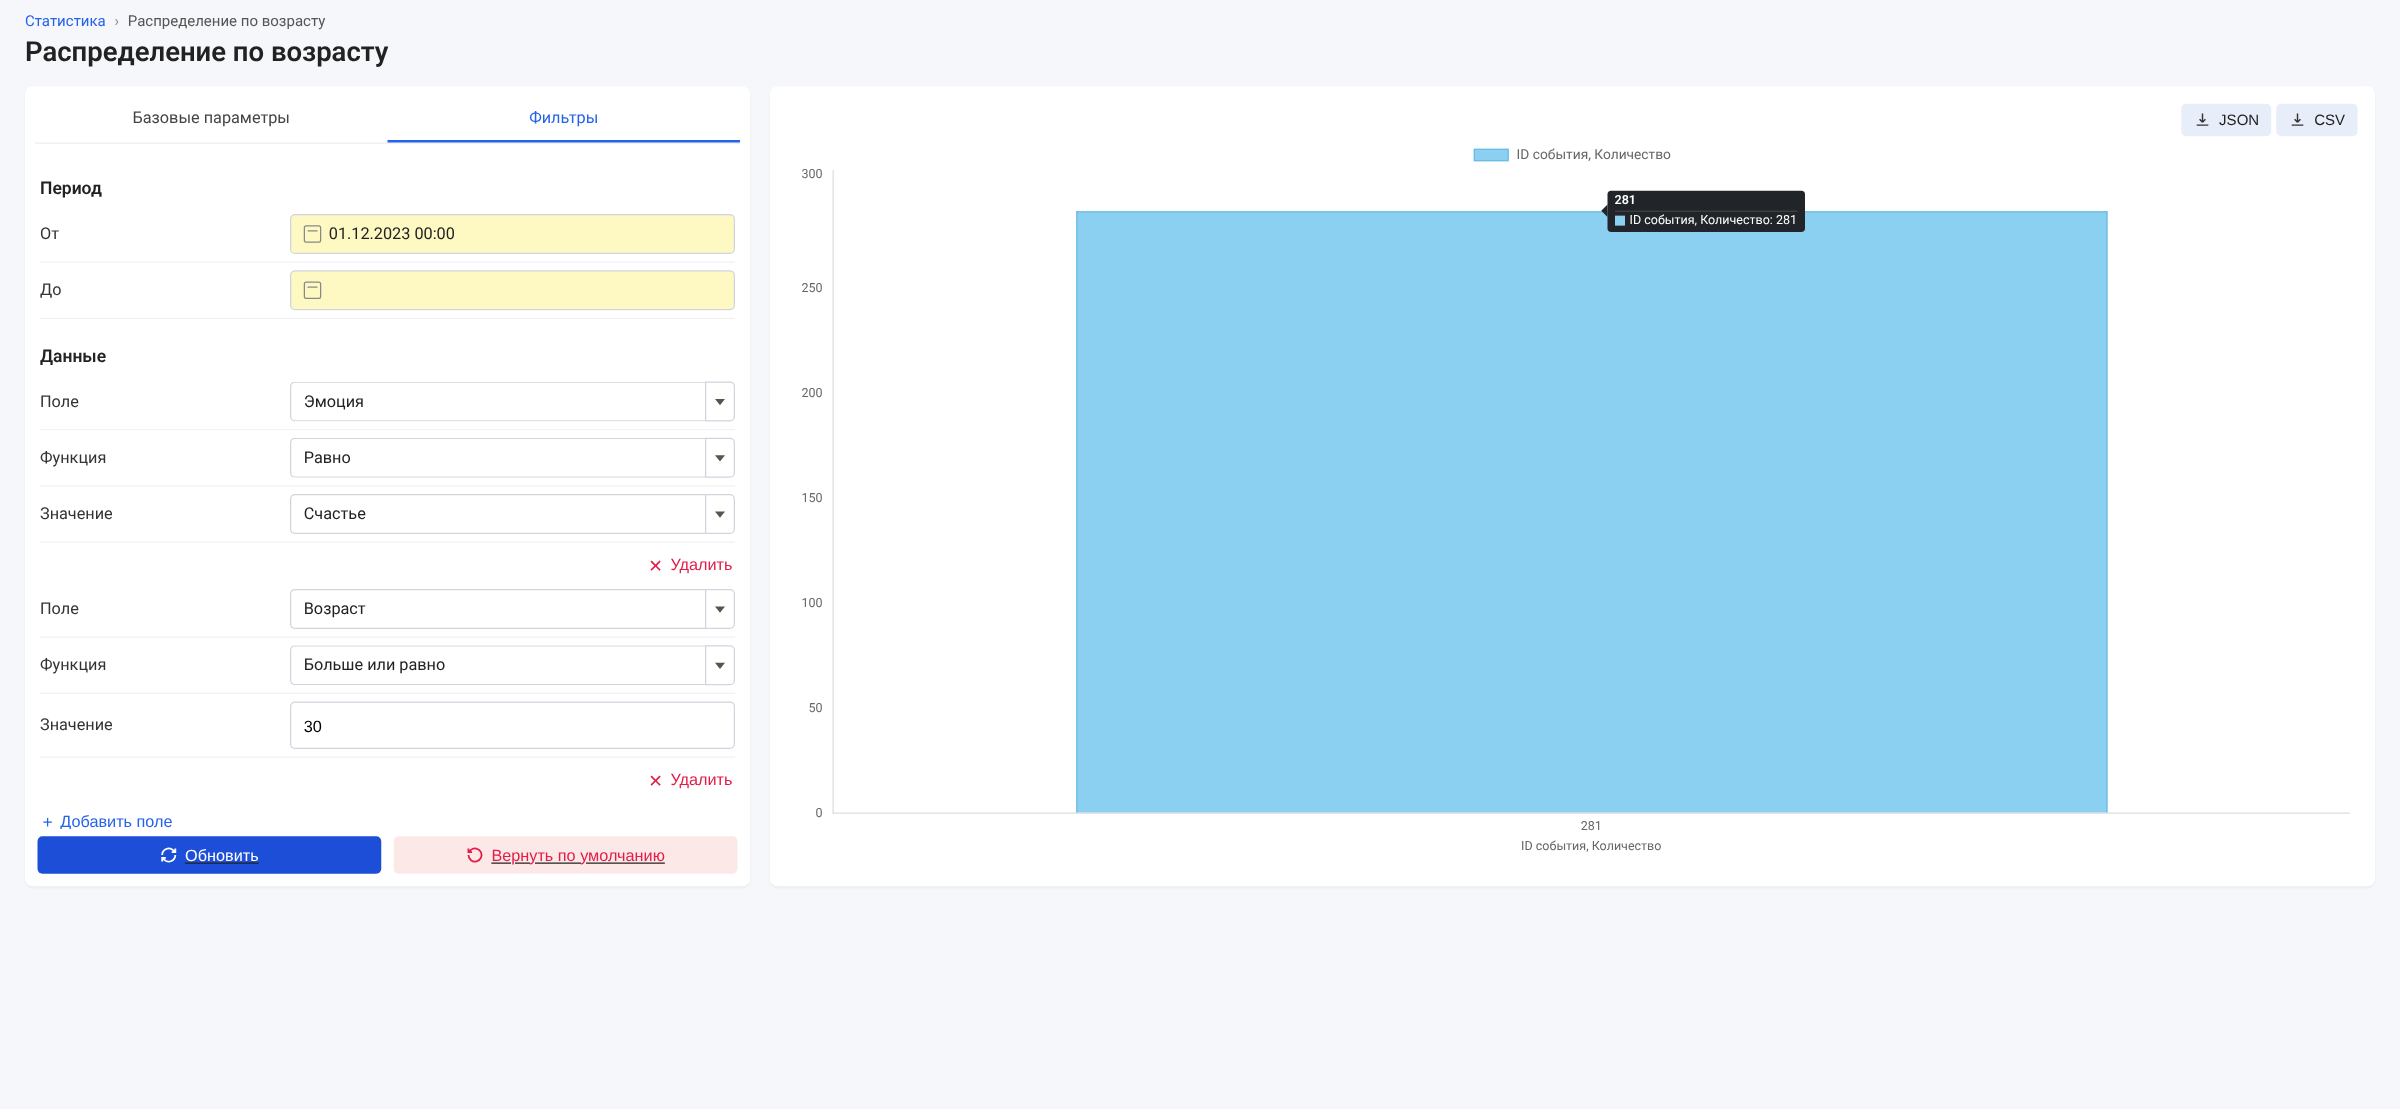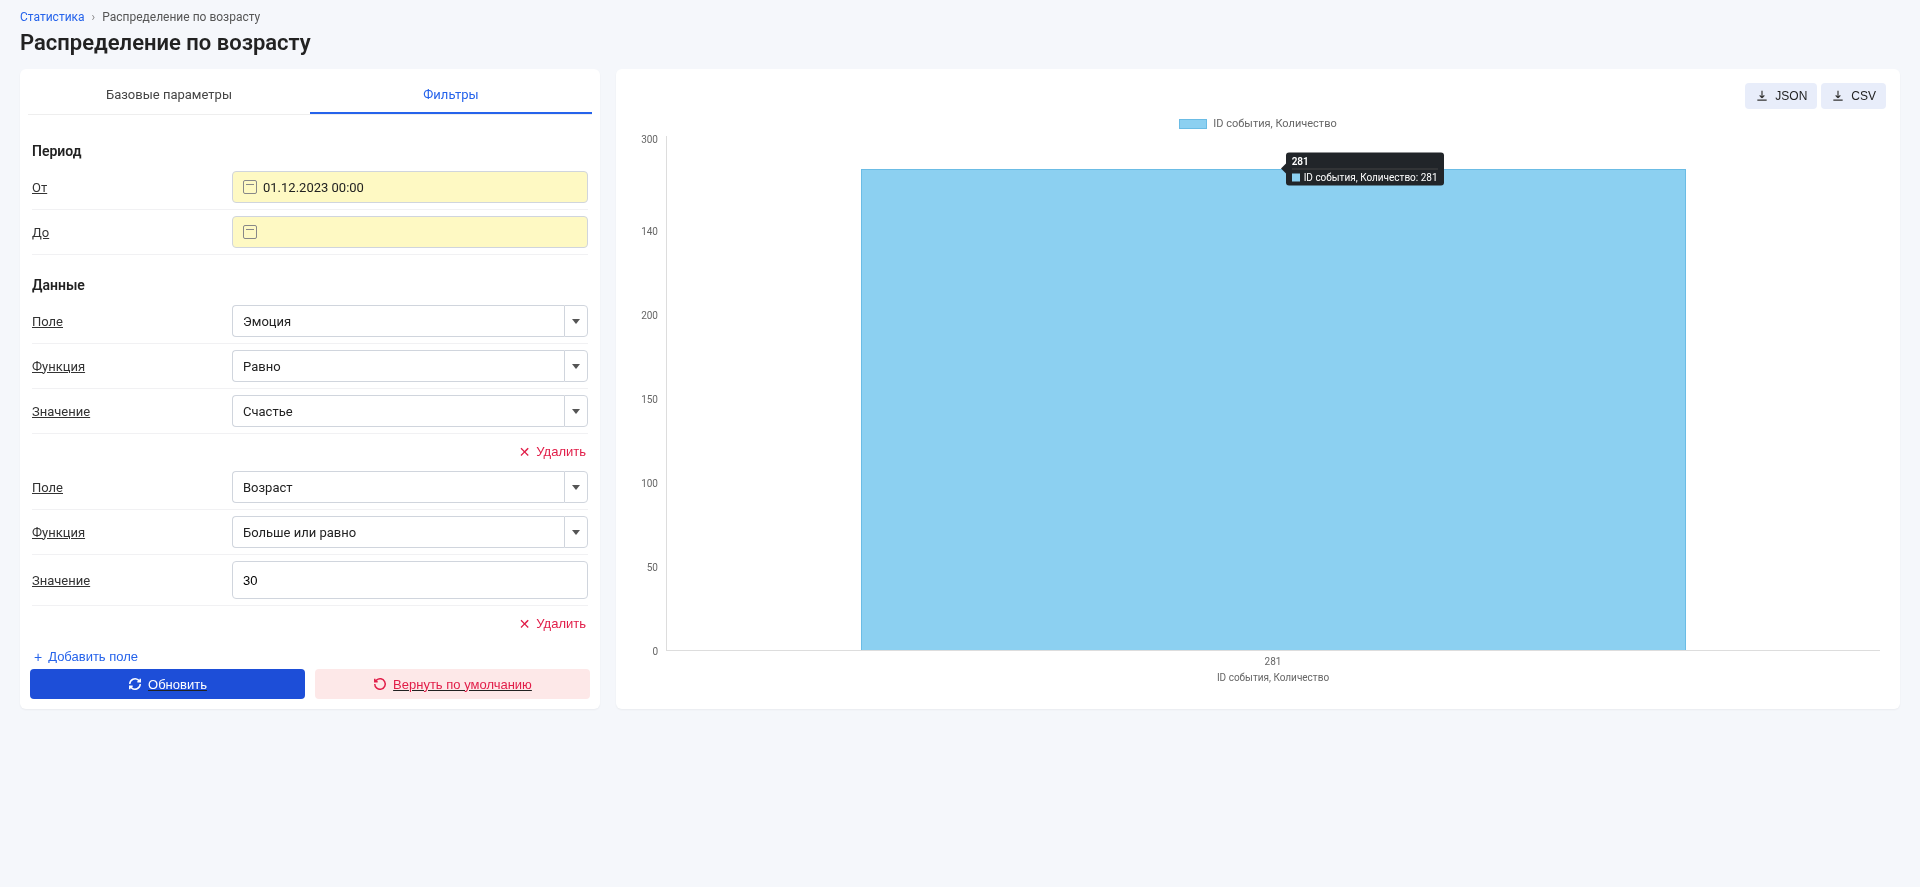--- a/index.html
+++ b/index.html
@@ -77,21 +77,20 @@
       display: flex;
       align-items: center;
       padding: 6px 0;
       border-bottom: 1px solid #f1f1f3;
     }
     .form-row:last-child { border-bottom: none; }
     .form-label {
       width: 200px;
       font-size: 13px;
       color: #333;
-      text-decoration: underline;
     }
     .form-control {
       flex: 1;
     }
     .input {
       width: 100%;
       height: 32px;
       border: 1px solid #d0d5dd;
       border-radius: 4px;
       padding: 0 10px;
@@ -493,21 +492,21 @@
 
     <div class="chart-area">
       <div class="legend">
         <span class="legend-swatch"></span>
         <span>ID события, Количество</span>
       </div>
 
       <div class="plot">
         <div class="y-axis">
           <div>300</div>
-          <div>140</div>
+          <div>250</div>
           <div>200</div>
           <div>150</div>
           <div>100</div>
           <div>50</div>
           <div>0</div>
         </div>
         <div class="plot-body">
           <div class="bar" id="chart-bar" style="bottom: 0px; height: 93.6667%; left: 16%; right: 16%;"></div>
           <div class="tooltip" id="chart-tooltip" style="left: 51%; top: 6.33333%; transform: translateY(-50%);">
             <div class="tooltip-header">281</div>

